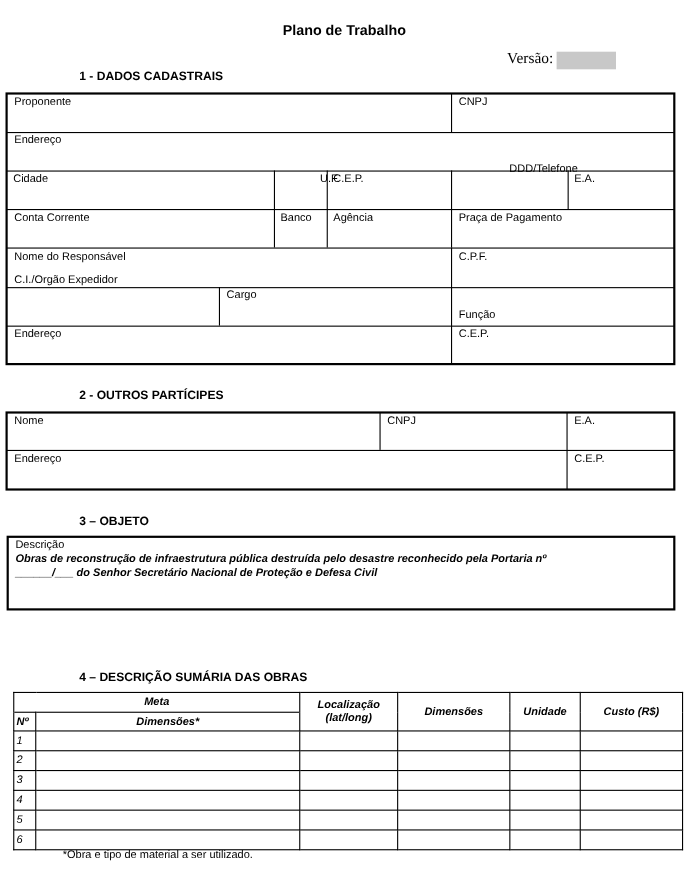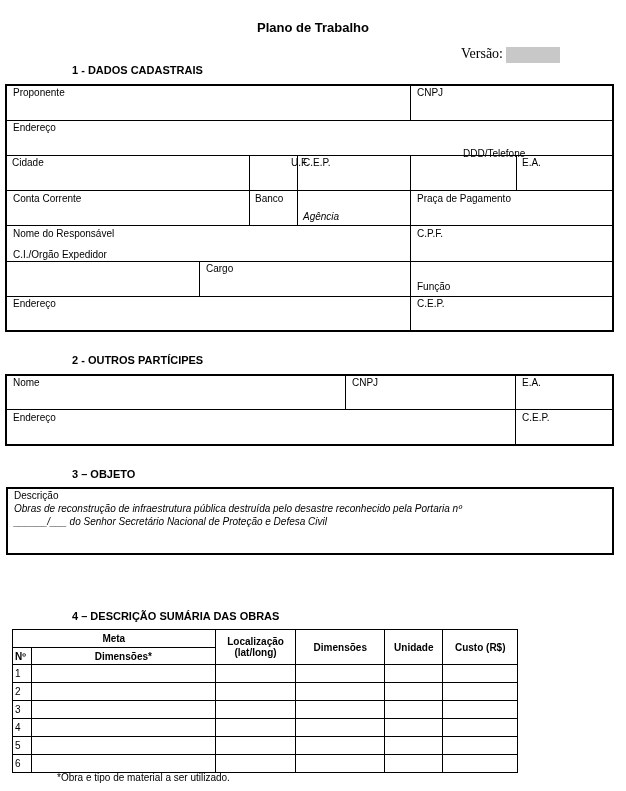--- a/index.html
+++ b/index.html
@@ -7,22 +7,22 @@
   body { position: relative; font-family: "Liberation Sans", sans-serif; color: #000; font-size: 10px; }
   .abs { position: absolute; }
   .title { left: 0; width: 626px; top: 20px; text-align: center; font-size: 13px; font-weight: bold; }
   .versao { left: 461px; top: 46px; font-family: "Liberation Serif", serif; font-size: 14px; }
   .versao-box { left: 506px; top: 47px; width: 54px; height: 16px; background: #c8c8c8; }
   .sec-title { font-size: 11px; font-weight: bold; }
   .box { position: absolute; border: 2px solid #000; }
   .hl { position: absolute; height: 1px; background: #000; }
   .vl { position: absolute; width: 1px; background: #000; }
   .lbl { position: absolute; font-size: 10px; white-space: nowrap; }
-  .obj-text { position: absolute; font-size: 10px; font-style: italic; font-weight: normal; line-height: 13px; }
-  table.obras { position: absolute; left: 12px; top: 629px; width: 506px; border-collapse: collapse; font-size: 10px; }
+  .obj-text { position: absolute; font-size: 10px; font-style: italic; font-weight: bold; line-height: 13px; }
+  table.obras { position: absolute; left: 12px; top: 629px; width: 609px; border-collapse: collapse; font-size: 10px; font-style: italic; }
   table.obras td, table.obras th { border: 1px solid #000; padding: 0 3px; }
   table.obras th { font-weight: bold; text-align: center; }
   .foot { left: 57px; top: 772px; font-size: 10px; }
 </style>
 </head>
 <body>
 
 <div class="abs title">Plano de Trabalho</div>
 <div class="abs versao">Versão:</div>
 <div class="abs versao-box"></div>
@@ -49,21 +49,21 @@
 <div class="lbl" style="left:13px;top:87px;">Proponente</div>
 <div class="lbl" style="left:417px;top:87px;">CNPJ</div>
 <div class="lbl" style="left:13px;top:122px;">Endereço</div>
 <div class="lbl" style="left:12px;top:157px;">Cidade</div>
 <div class="lbl" style="left:252px;top:157px;margin-left:39px;">U.F.</div>
 <div class="lbl" style="left:303px;top:157px;">C.E.P.</div>
 <div class="lbl" style="left:417px;top:148px;margin-left:46px;">DDD/Telefone</div>
 <div class="lbl" style="left:522px;top:157px;">E.A.</div>
 <div class="lbl" style="left:13px;top:193px;">Conta Corrente</div>
 <div class="lbl" style="left:255px;top:193px;">Banco</div>
-<div class="lbl" style="left:303px;top:211px;font-style:italic;">Agência</div>
+<div class="lbl" style="left:303px;top:193px;">Agência</div>
 <div class="lbl" style="left:417px;top:193px;">Praça de Pagamento</div>
 <div class="lbl" style="left:13px;top:228px;">Nome do Responsável</div>
 <div class="lbl" style="left:417px;top:228px;">C.P.F.</div>
 <div class="lbl" style="left:13px;top:249px;">C.I./Orgão Expedidor</div>
 <div class="lbl" style="left:206px;top:263px;">Cargo</div>
 <div class="lbl" style="left:417px;top:281px;text-align:center;">Função</div>
 <div class="lbl" style="left:13px;top:298px;">Endereço</div>
 <div class="lbl" style="left:417px;top:298px;">C.E.P.</div>
 
 <div class="abs sec-title" style="left:72px;top:354px;">2 - OUTROS PARTÍCIPES</div>

